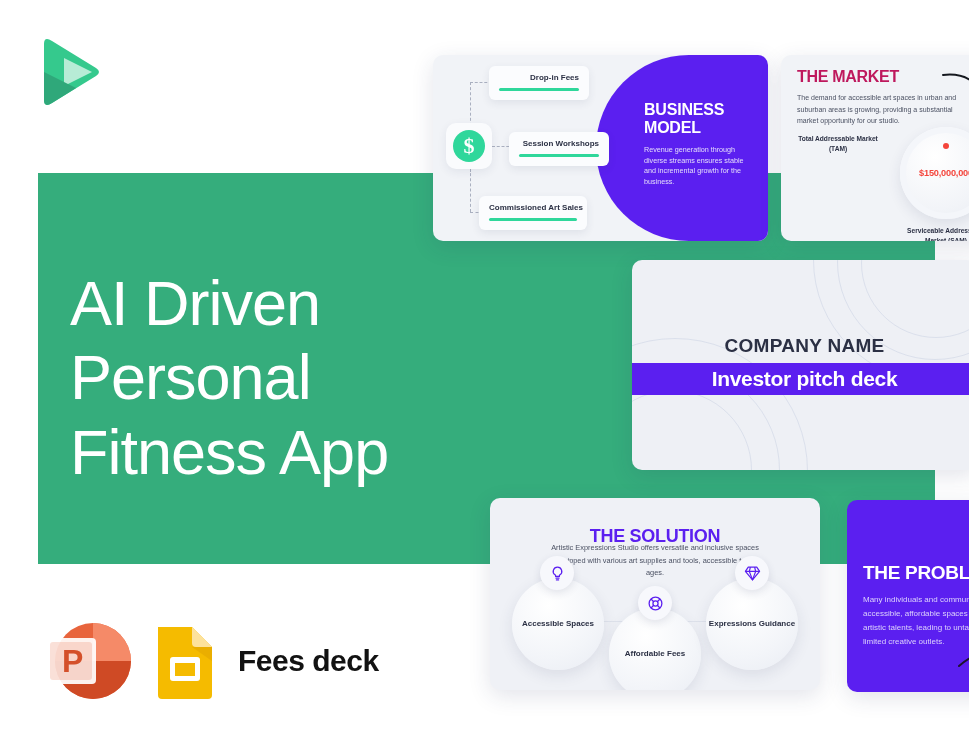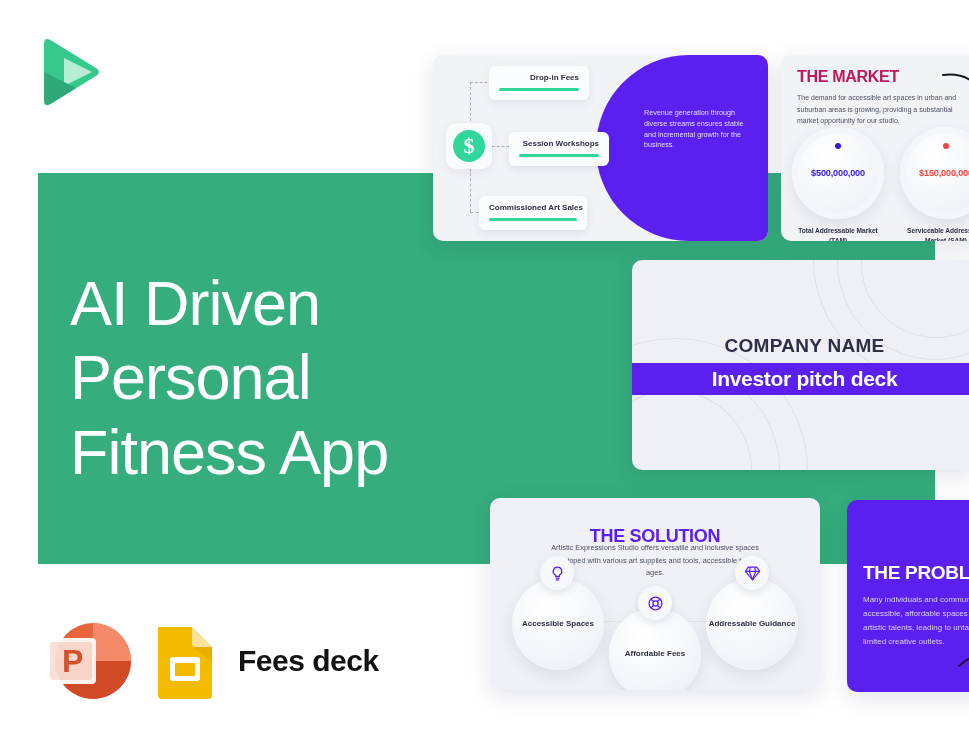--- a/index.html
+++ b/index.html
@@ -150,20 +150,21 @@
       </svg>
     </div>
   </div>
 
   <div class="green-panel"></div>
   <div class="hero-title">AI Driven Personal Fitness App</div>
 
   <div class="slide s-bm">
     <div class="bm-purple">
       <div class="bm-purple-inner">
+        <div class="bm-title">BUSINESS MODEL</div>
         <div class="bm-desc">Revenue generation through diverse streams ensures stable and incremental growth for the business.</div>
       </div>
     </div>
   </div>
 
   <div class="dash-v" style="left:470px; top:82px;  height:90px;"></div>
   <div class="dash-h" style="left:470px; top:82px;  width:22px;"></div>
   <div class="dash-h" style="left:492px; top:146px; width:22px;"></div>
   <div class="dash-v" style="left:470px; top:168px; height:44px;"></div>
   <div class="dash-h" style="left:470px; top:212px; width:14px;"></div>
@@ -189,24 +190,20 @@
     <div class="mk-title">THE MARKET</div>
     <div class="mk-desc">The demand for accessible art spaces in urban and suburban areas is growing, providing a substantial market opportunity for our studio.</div>
     <div class="mk-arrow">
       <svg width="60" height="48" viewBox="0 0 60 48">
         <path d="M2 6 Q34 2 46 34" stroke="#15181f" stroke-width="2" fill="none" stroke-linecap="round"></path>
         <path d="M40 28 L47 37 L50 26" stroke="#15181f" stroke-width="2" fill="none" stroke-linecap="round" stroke-linejoin="round"></path>
       </svg>
     </div>
     <div class="mk-gauges">
       <div class="gauge-col">
-        <div class="gauge">
-          <span class="dot" style="background:#3a17e0"></span>
-          <span class="val" style="color:#3a17e0">$500,000,000</span>
-        </div>
         <div class="gauge-cap">Total Addressable Market (TAM)</div>
       </div>
       <div class="gauge-col">
         <div class="gauge">
           <span class="dot" style="background:#f4453c"></span>
           <span class="val" style="color:#f4453c">$150,000,000</span>
         </div>
         <div class="gauge-cap">Serviceable Addressable Market (SAM)</div>
       </div>
     </div>
@@ -250,21 +247,21 @@
       </div>
       <div class="sol-badge" style="left:148px; top:0px;">
         <svg width="17" height="17" viewBox="0 0 24 24" fill="none" stroke="#5b1ff0" stroke-width="1.8">
           <circle cx="12" cy="12" r="9"></circle>
           <circle cx="12" cy="12" r="3.6"></circle>
           <path d="M5.6 5.6l3.9 3.9M18.4 5.6l-3.9 3.9M5.6 18.4l3.9-3.9M18.4 18.4l-3.9-3.9"></path>
         </svg>
       </div>
 
       <div class="sol-node" style="left:216px; top:-8px;">
-        <span class="lbl">Addressable Guidance</span>
+        <span class="lbl">Expressions Guidance</span>
       </div>
       <div class="sol-badge" style="left:245px; top:-30px;">
         <svg width="17" height="17" viewBox="0 0 24 24" fill="none" stroke="#5b1ff0" stroke-width="1.7" stroke-linejoin="round">
           <path d="M6 3h12l4 6-10 12L2 9z"></path>
           <path d="M2 9h20M9 3l-1.5 6L12 21l4.5-12L15 3"></path>
         </svg>
       </div>
     </div>
   </div>
 

